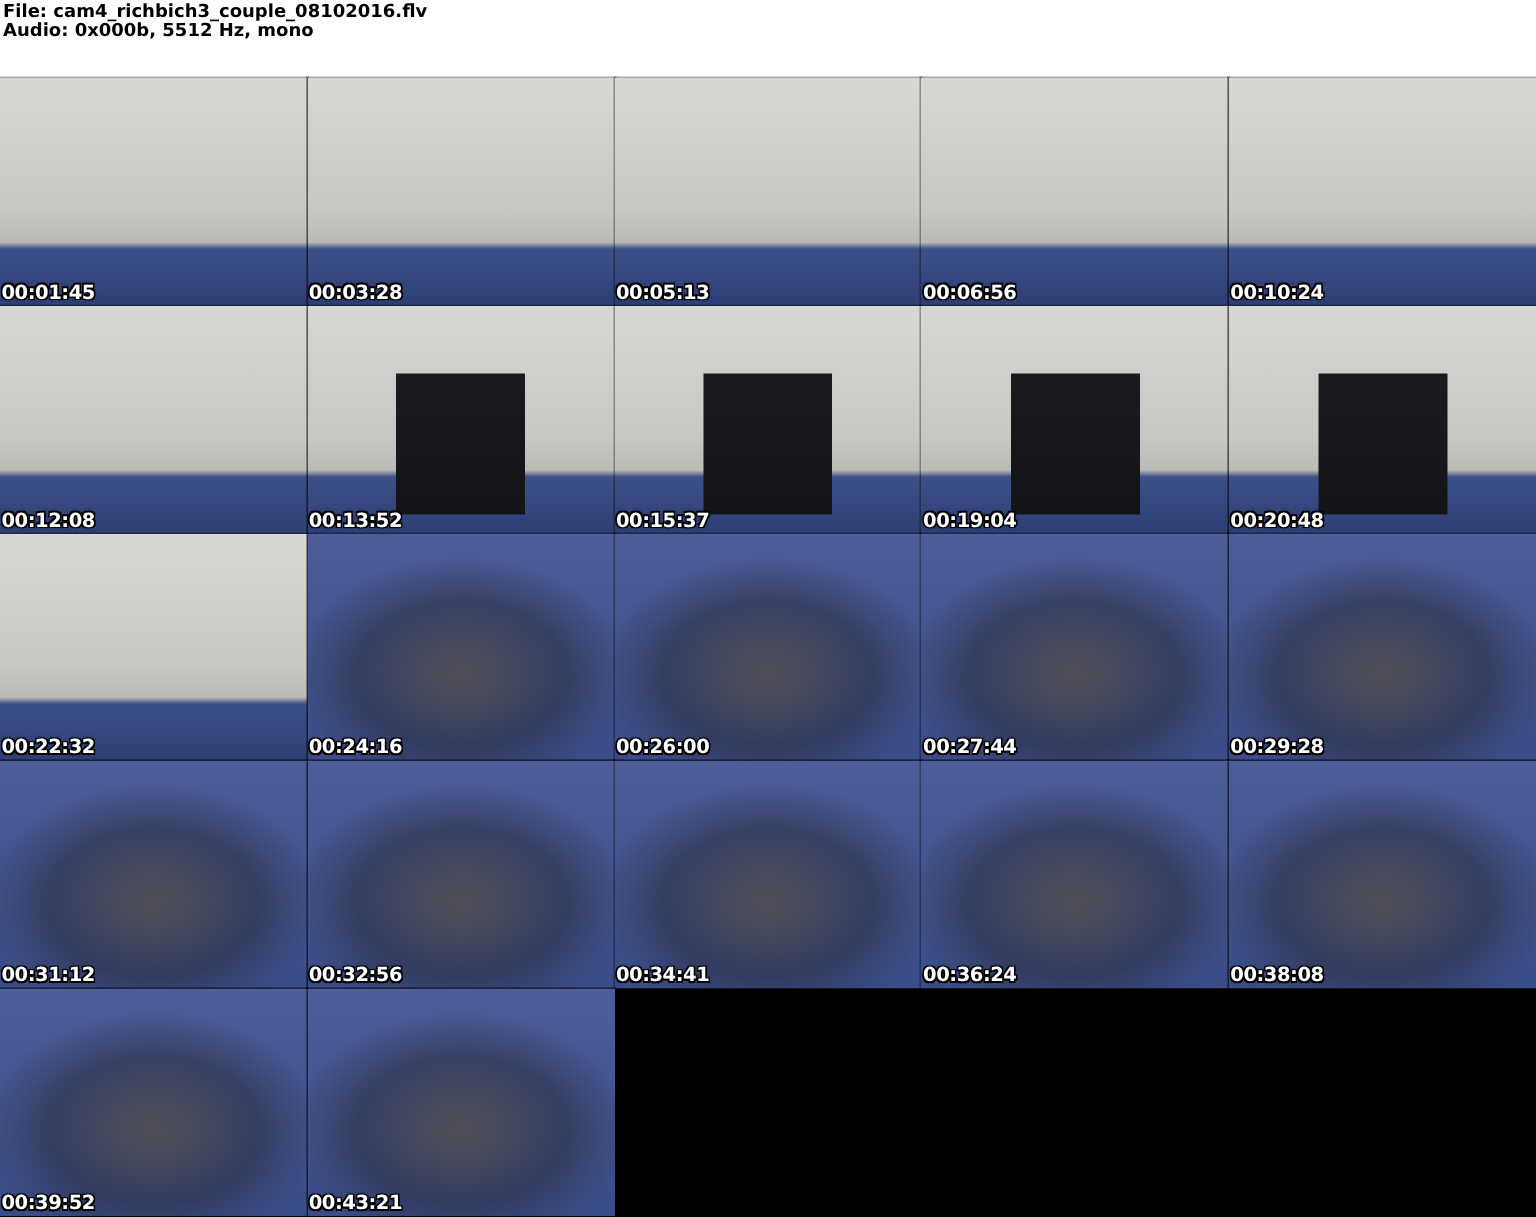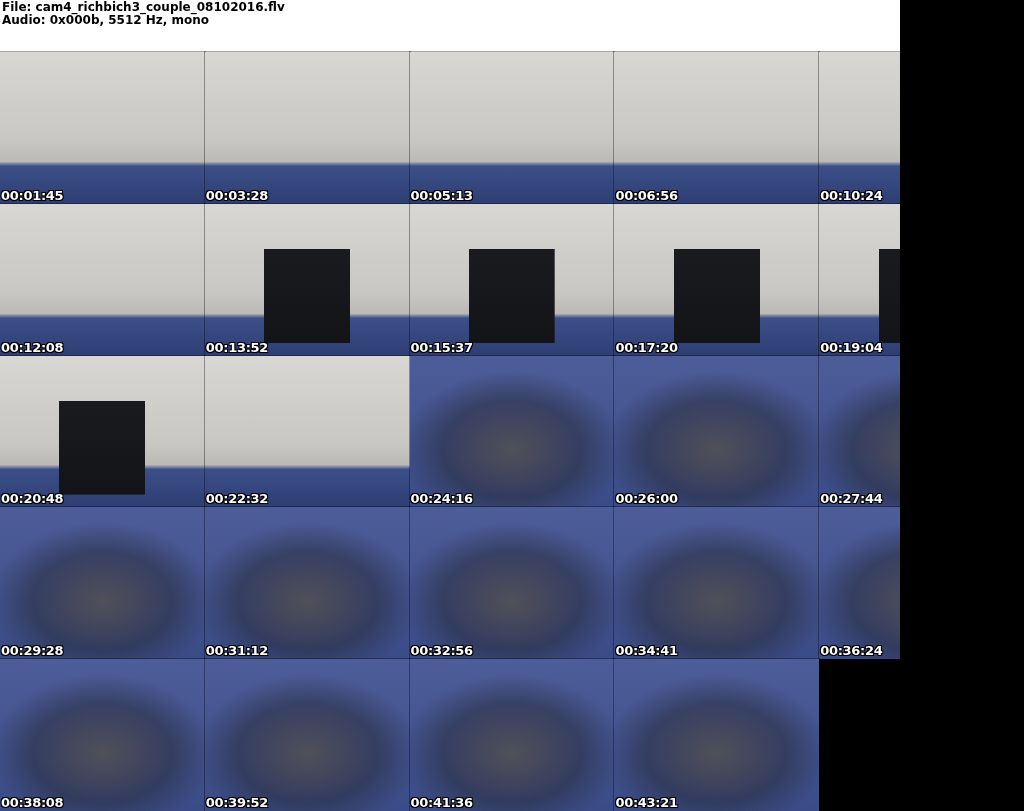--- a/index.html
+++ b/index.html
@@ -2,21 +2,21 @@
 <html><head>
 <meta charset="utf-8">
 <style>
   html, body {
     margin: 0;
     padding: 0;
     background: #000;
     font-family: "DejaVu Sans", "Liberation Sans", sans-serif;
   }
   .sheet {
-    width: 900px;
+    width: 1024px;
     height: 811px;
     overflow: hidden;
     background: #000;
     position: relative;
   }
   .header {
     width: 1024px;
     height: 52px;
     background: #ffffff;
     box-sizing: border-box;
@@ -128,24 +128,20 @@
   <div class="tile">
     <div class="scene scene-chair"></div>
     <div class="timestamp">00:13:52</div>
   </div>
 
   <div class="tile">
     <div class="scene scene-chair"></div>
     <div class="timestamp">00:15:37</div>
   </div>
 
-  <div class="tile">
-    <div class="scene scene-chair"></div>
-    <div class="timestamp">00:17:20</div>
-  </div>
 
   <div class="tile">
     <div class="scene scene-chair"></div>
     <div class="timestamp">00:19:04</div>
   </div>
 
   <div class="tile">
     <div class="scene scene-chair"></div>
     <div class="timestamp">00:20:48</div>
   </div>
@@ -198,23 +194,19 @@
   <div class="tile">
     <div class="scene scene-closeup"></div>
     <div class="timestamp">00:38:08</div>
   </div>
 
   <div class="tile">
     <div class="scene scene-closeup"></div>
     <div class="timestamp">00:39:52</div>
   </div>
 
-  <div class="tile">
-    <div class="scene scene-closeup"></div>
-    <div class="timestamp">00:41:36</div>
-  </div>
 
   <div class="tile">
     <div class="scene scene-closeup"></div>
     <div class="timestamp">00:43:21</div>
   </div>
 </div>
 </div>
 
 </body></html>

